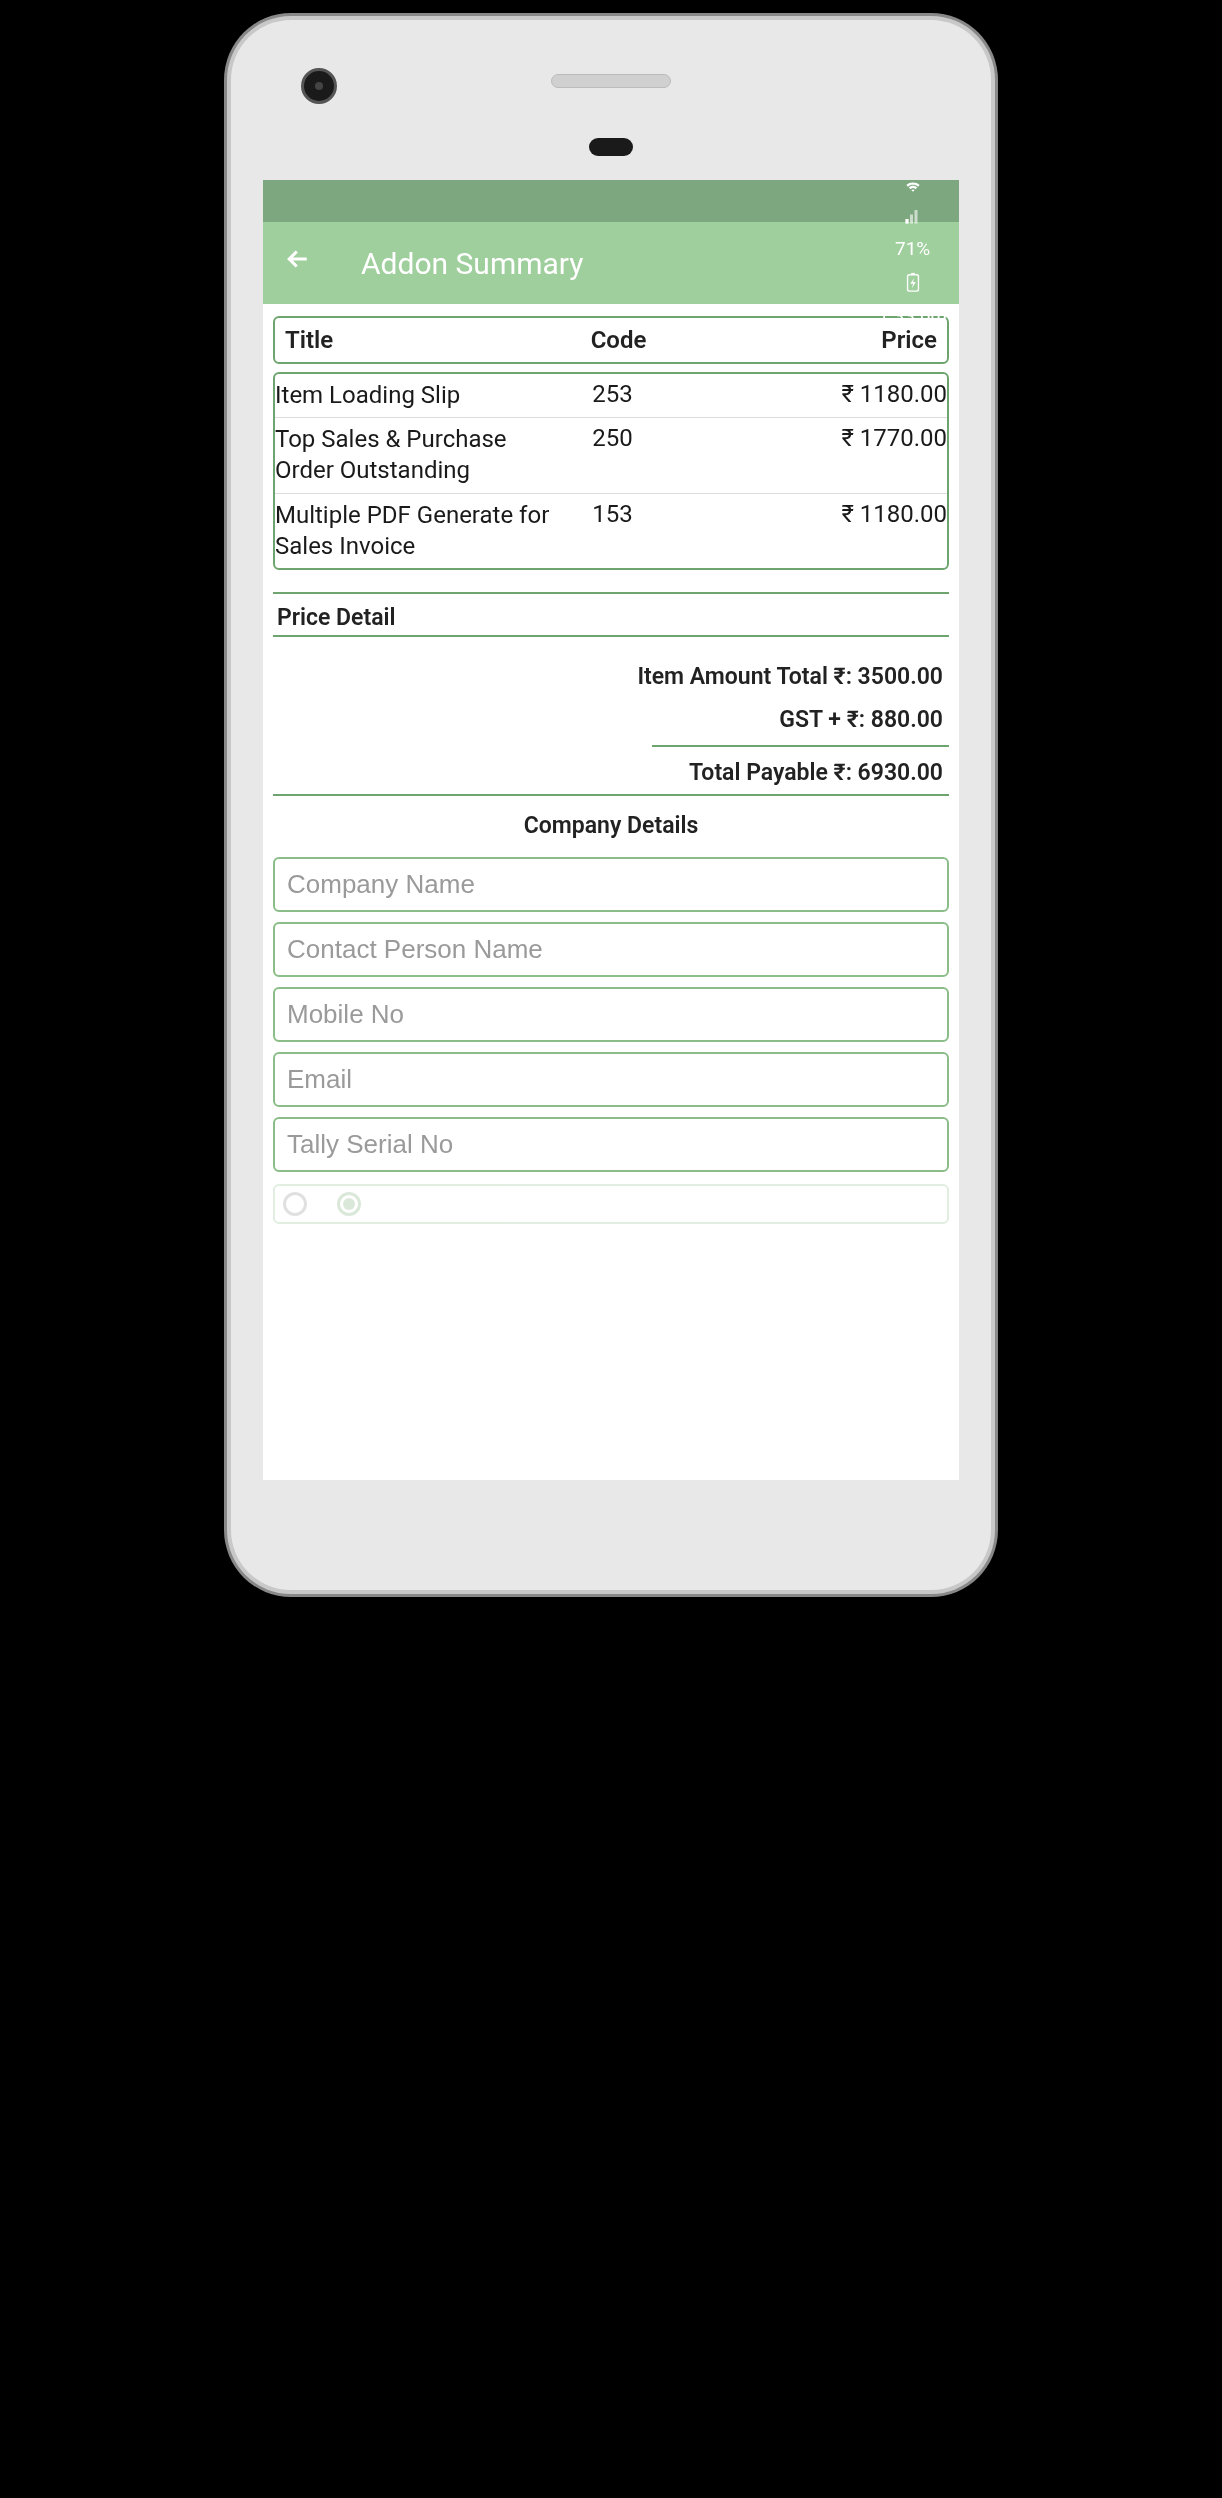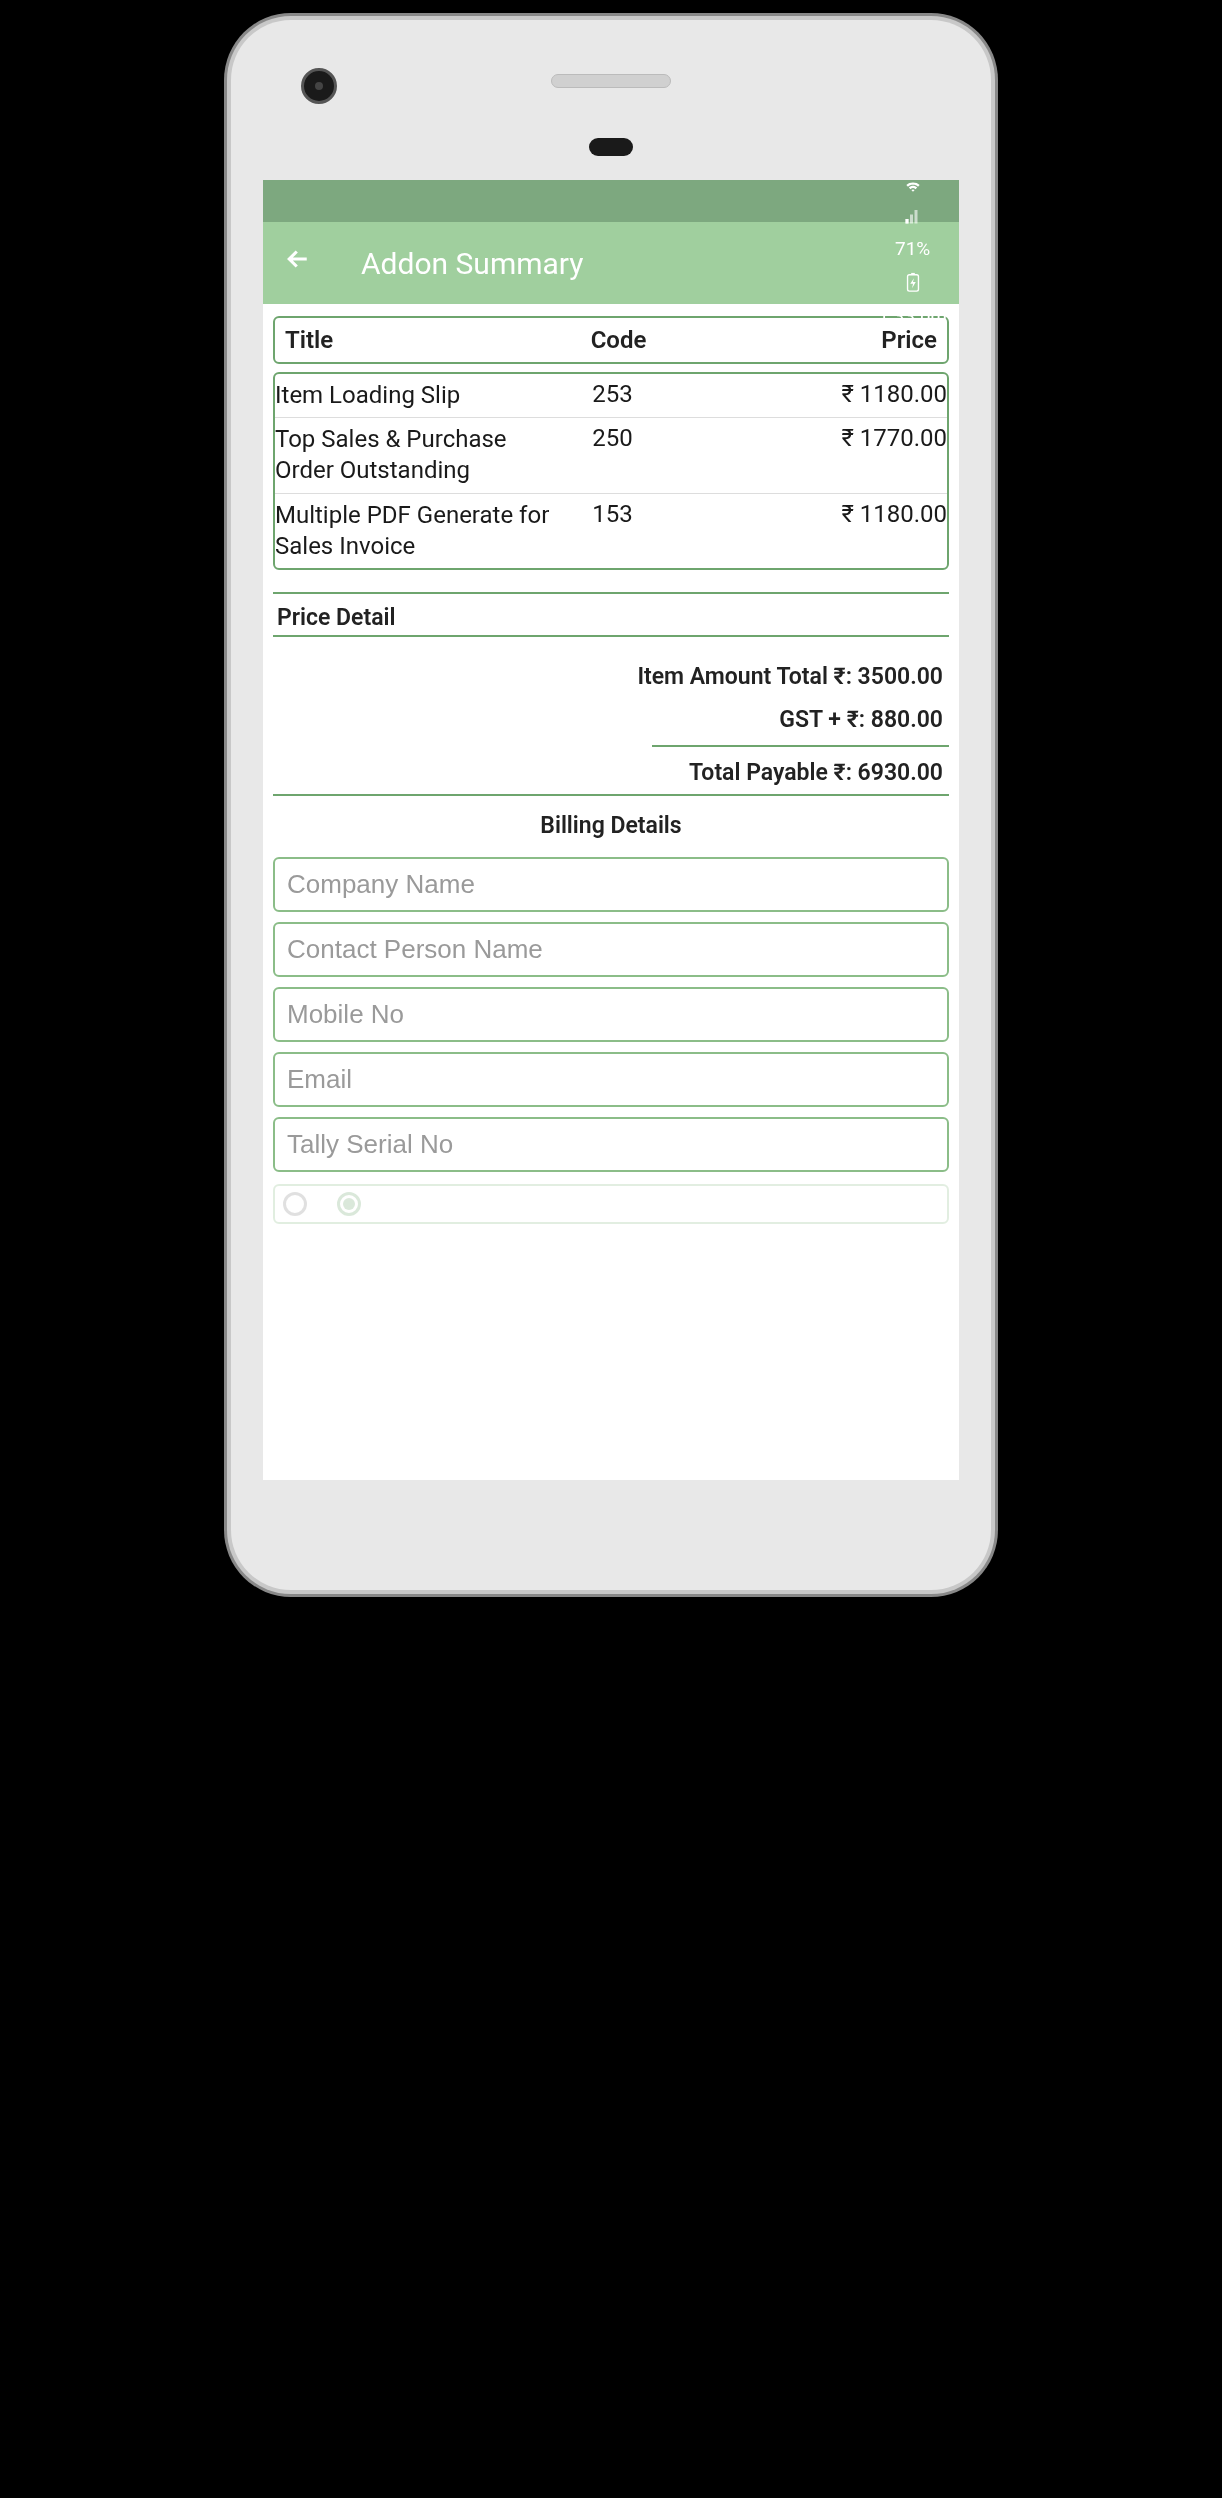--- a/index.html
+++ b/index.html
@@ -320,21 +320,21 @@
       <hr class="section-divider">
       <div class="section-heading">Price Detail</div>
 
       <div class="price-detail-block">
         <div class="price-row">Item Amount Total ₹: 3500.00</div>
         <div class="price-row">GST + ₹: 880.00</div>
         <hr class="price-line">
         <div class="price-row">Total Payable ₹: 6930.00</div>
       </div>
 
-      <div class="billing-heading">Billing Details</div>
+      <div class="billing-heading">Company Details</div>
 
       <input class="input-field" placeholder="Company Name" style="">
       <input class="input-field" placeholder="Contact Person Name" style="">
       <input class="input-field" placeholder="Mobile No" style="">
       <input class="input-field" placeholder="Email" style="">
       <input class="input-field" placeholder="Tally Serial No" style="">
 
       <div class="radio-row" style="opacity:0.25;">
         <div class="radio-item">
           <span class="radio-circle"></span>

